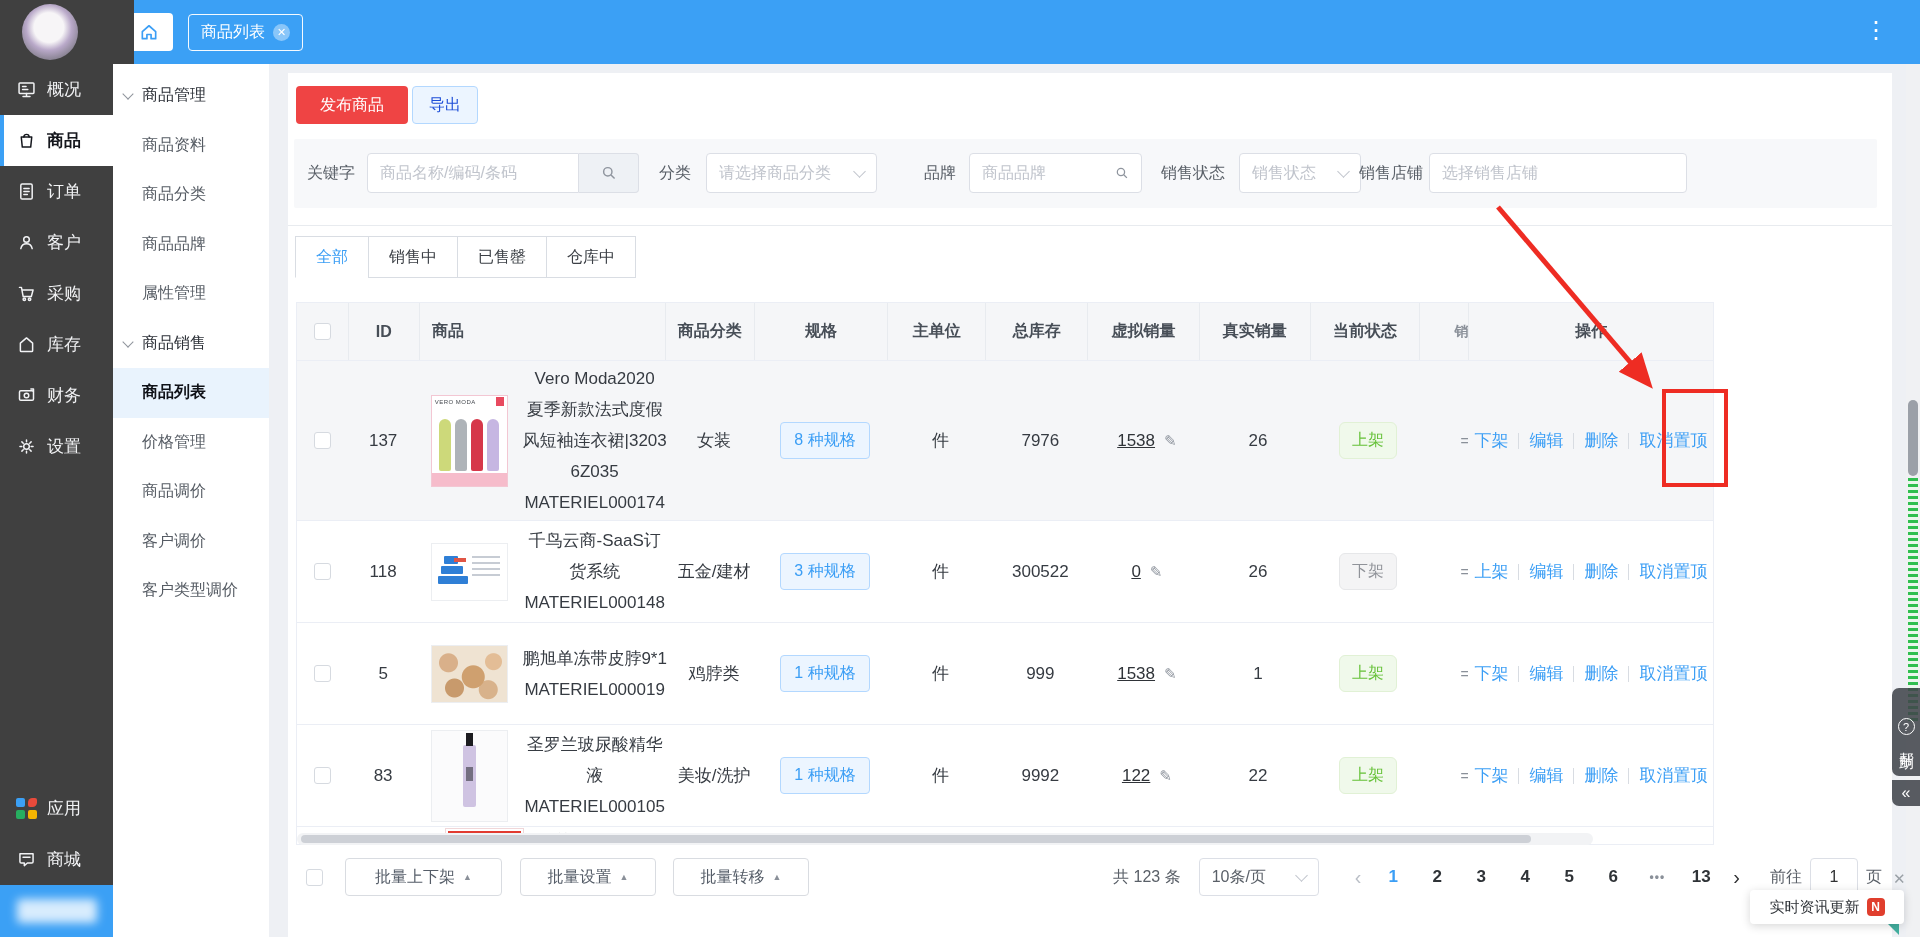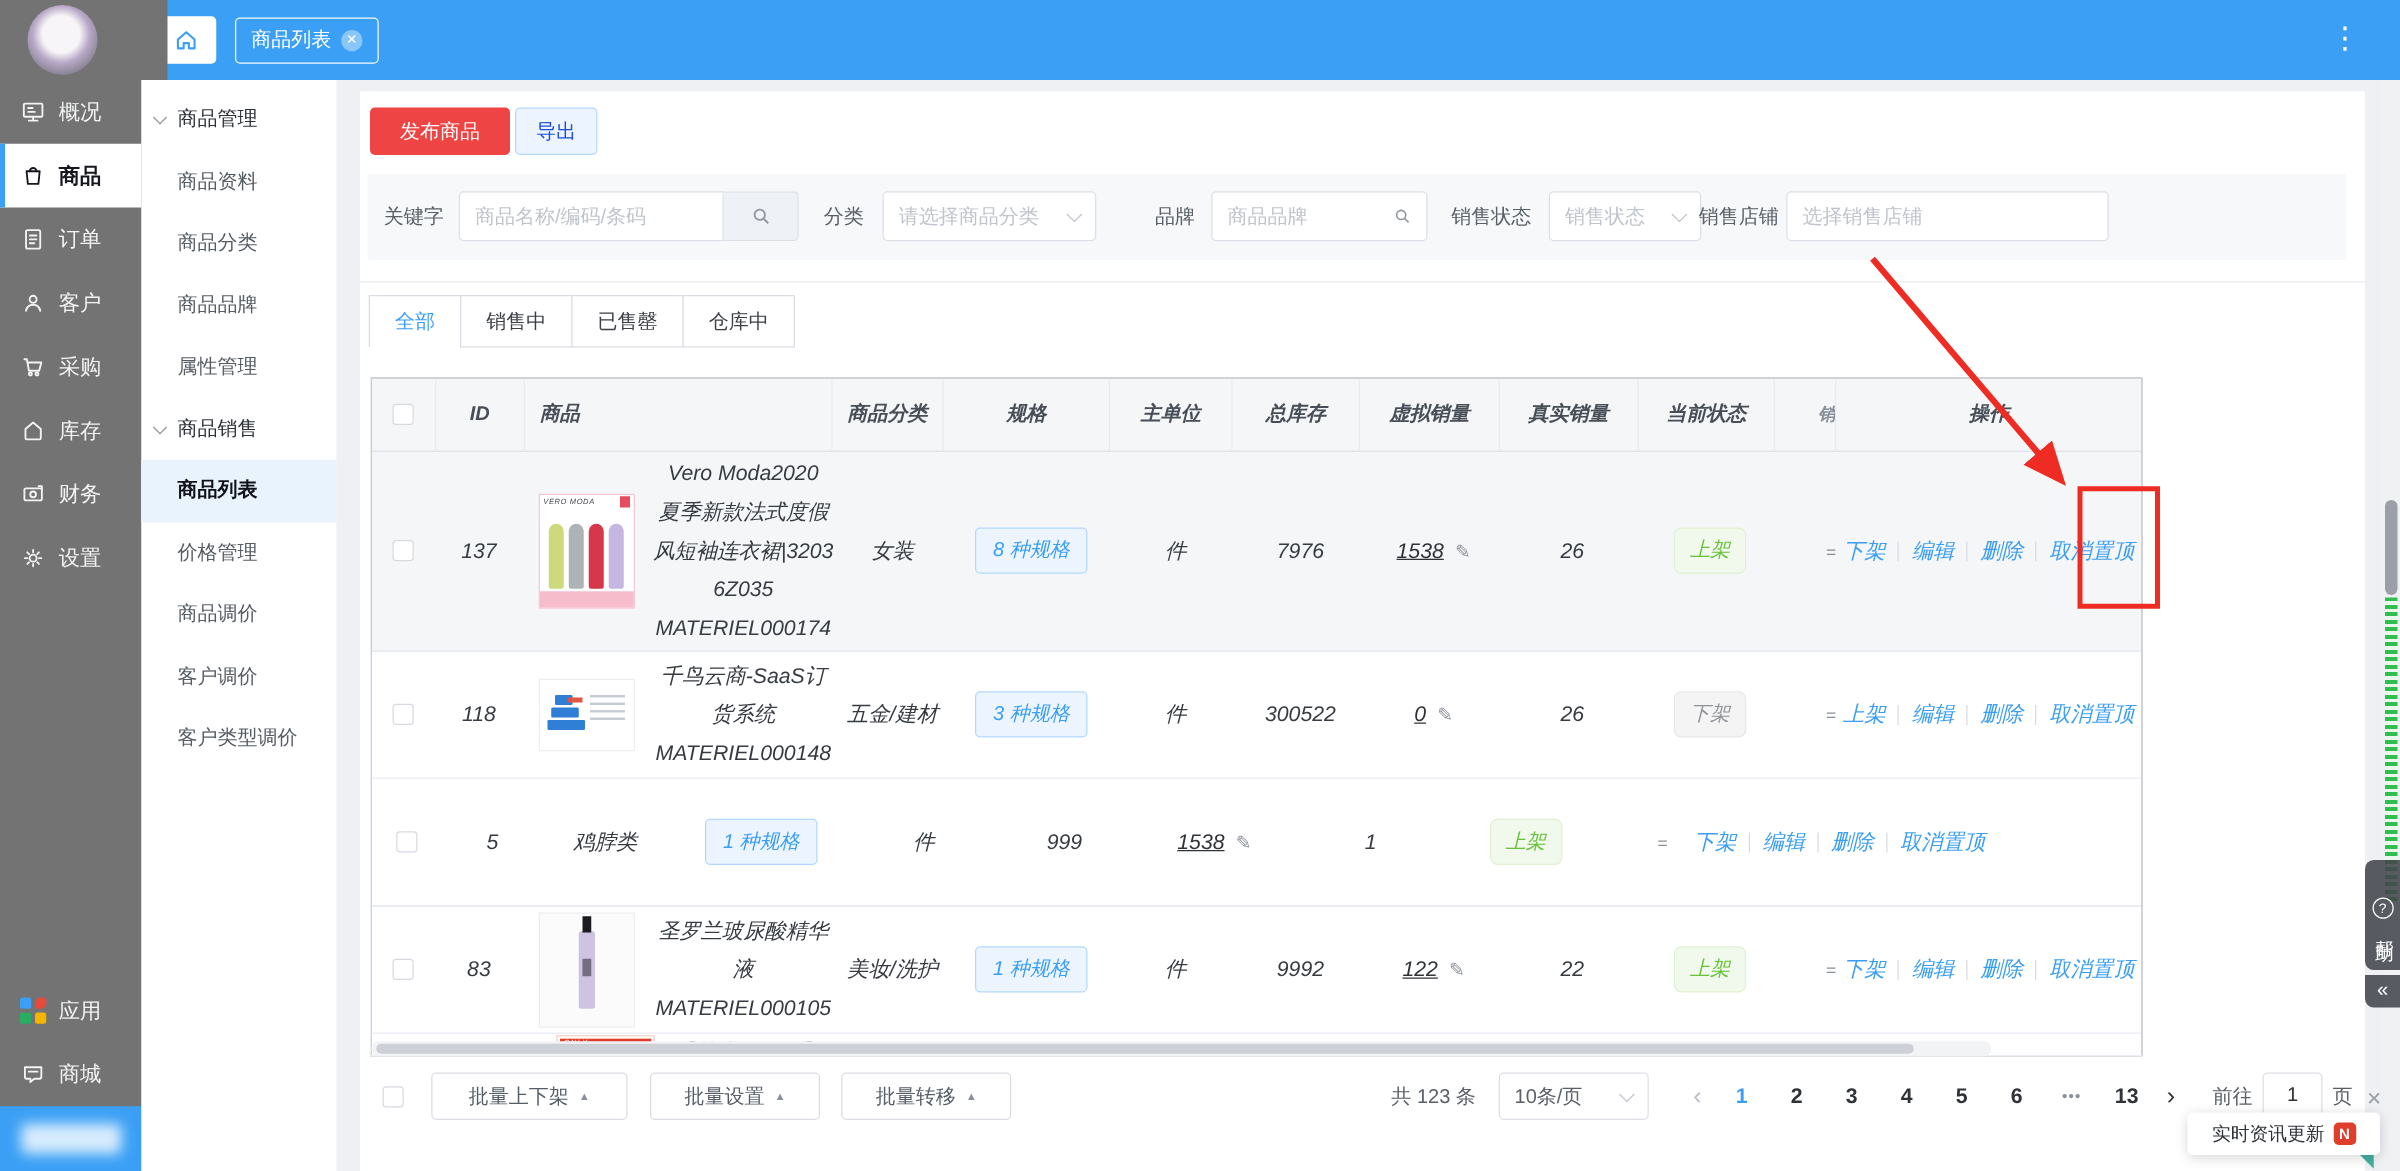--- a/index.html
+++ b/index.html
@@ -8,21 +8,21 @@
   .canvas { position:relative; width:1920px; height:937px; overflow:hidden; background:#eef0f4; }
 
   
   .topbar { position:absolute; left:113px; top:0; width:1807px; height:64px; background:#3ba0f5; }
   .home-btn { position:absolute; left:12px; top:13px; width:48px; height:38px; background:#fff; border-radius:4px; display:flex; align-items:center; justify-content:center; cursor:pointer; }
   .route-tab { position:absolute; left:75px; top:14px; height:37px; padding:0 12px; border:1px solid rgba(255,255,255,.95); border-radius:4px; display:flex; align-items:center; gap:8px; color:#fff; font-size:16px; }
   .tab-close { width:17px; height:17px; border-radius:50%; background:rgba(255,255,255,.4); color:#fff; font-size:11px; line-height:17px; text-align:center; cursor:pointer; }
   .kebab { position:absolute; right:32px; top:16px; color:#fff; font-size:24px; cursor:pointer; }
 
   
-  .darkside { position:absolute; left:0; top:0; width:134px; height:937px; background:#737373; }
+  .darkside { position:absolute; left:0; top:0; width:134px; height:937px; background:#404040; }
   .avatar { position:absolute; left:22px; top:4px; width:56px; height:56px; border-radius:50%;
     background:radial-gradient(circle at 48% 42%, #f7f5f7 0 34%, #b9a9c9 52%, #8e8798 72%, #6d6878 100%); }
   .side-list { position:absolute; top:64px; left:0; width:113px; }
   .side-item { height:51px; display:flex; align-items:center; gap:10px; padding-left:16px; color:#f2f3f5; font-size:17px; cursor:pointer; position:relative; }
   .side-item svg { width:21px; height:21px; stroke:#f2f3f5; fill:none; stroke-width:1.7; stroke-linecap:round; stroke-linejoin:round; }
   .side-item.active { background:#fff; color:#15171d; font-weight:bold; }
   .side-item.active svg { stroke:#15171d; }
   .side-item.active::before { content:""; position:absolute; left:0; top:0; width:4px; height:100%; background:#3ba0f5; }
   .side-bottom { position:absolute; bottom:52px; left:0; width:113px; }
   .blue-block { position:absolute; bottom:0; left:0; width:113px; height:52px; background:#3ba0f5; }
@@ -49,21 +49,21 @@
   .chev { width:9px; height:9px; border-left:1.5px solid #c0c4cc; border-bottom:1.5px solid #c0c4cc; transform:rotate(-45deg); margin-top:-4px; }
   .searchbtn { position:absolute; left:285px; top:14px; width:60px; height:40px; background:#eef1f5; border:1px solid #dcdfe6; border-left:none; border-radius:0 4px 4px 0; display:flex; align-items:center; justify-content:center; cursor:pointer; }
   .mag { width:16px; height:16px; stroke:#8f959e; fill:none; stroke-width:1.8; }
   .divider { position:absolute; left:0; top:152px; width:1604px; height:1px; background:#e8ebef; }
 
   .viewtabs { position:absolute; left:8px; top:163px; display:flex; }
   .vtab { border:1px solid #d9dde3; margin-left:-1px; height:42px; background:#fff; display:flex; align-items:center; padding:0 20px; font-size:16px; color:#3c4046; cursor:pointer; }
   .vtab.active { color:#3b9ef5; border-bottom-color:#fff; }
 
   
-  .tablewrap { position:absolute; left:8px; top:229px; width:1418px; height:543px; border:1px solid #ebeef5; overflow:hidden; background:#737373;font-style:italic; }
+  .tablewrap { position:absolute; left:8px; top:229px; width:1418px; height:543px; border:1px solid #ebeef5; overflow:hidden; background:#4c1d95; }
   .tr { display:flex; width:100%; }
   .th-row { height:58px; background:#f5f6f8; border-bottom:1px solid #ebeef5; }
   .td { display:flex; align-items:center; justify-content:center; font-size:17px; color:#363b42; }
   .th { color:#474e57; font-weight:bold; font-size:16px; border-left:1px solid #e8ebef; }
   .th:first-child { border-left:none; }
   .c0{width:57px}.c1{width:80px}.c2{width:275px}.c3{width:100px}.c4{width:150px}.c5{width:110px}
   .c6{width:115px}.c7{width:125px}.c8{width:125px}.c9{width:123px}.c10{width:52px}.c11{width:275px}
   .th.c2 { justify-content:flex-start; padding-left:12px; }
   .th.c10 { justify-content:flex-start; padding-left:25px; overflow:hidden; }
   .row { border-bottom:1px solid #ebeef5; background:#fff; }
@@ -461,20 +461,29 @@
             <span class="sep"></span>
           <span class="act">取消置顶</span>
         </div>
       </div>
 
       <div class="tr row rN">
         <div class="td c0">
             <span class="checkbox"></span>
           </div>
         <div class="td c1">5</div>
+        <div class="td c2">
+            <div class="pcell">
+          <div class="pimg img-food"></div>
+          <div class="ptext">
+                <div class="p-title">鹏旭单冻带皮脖9*1</div>
+                <div>MATERIEL000019</div>
+              </div>
+        </div>
+          </div>
         <div class="td c3">鸡脖类</div>
         <div class="td c4">
             <span class="spec-btn">1 种规格</span>
           </div>
         <div class="td c5">件</div>
         <div class="td c6">999</div>
         <div class="td c7">
             <span class="sale-num">1538</span>
             <span class="pencil">✎</span>
           </div>

